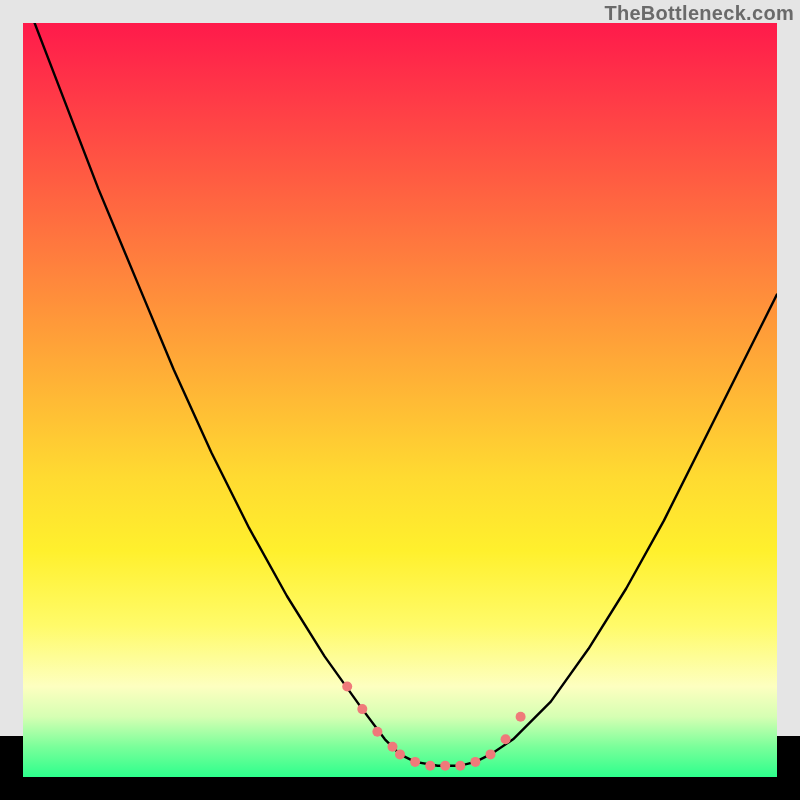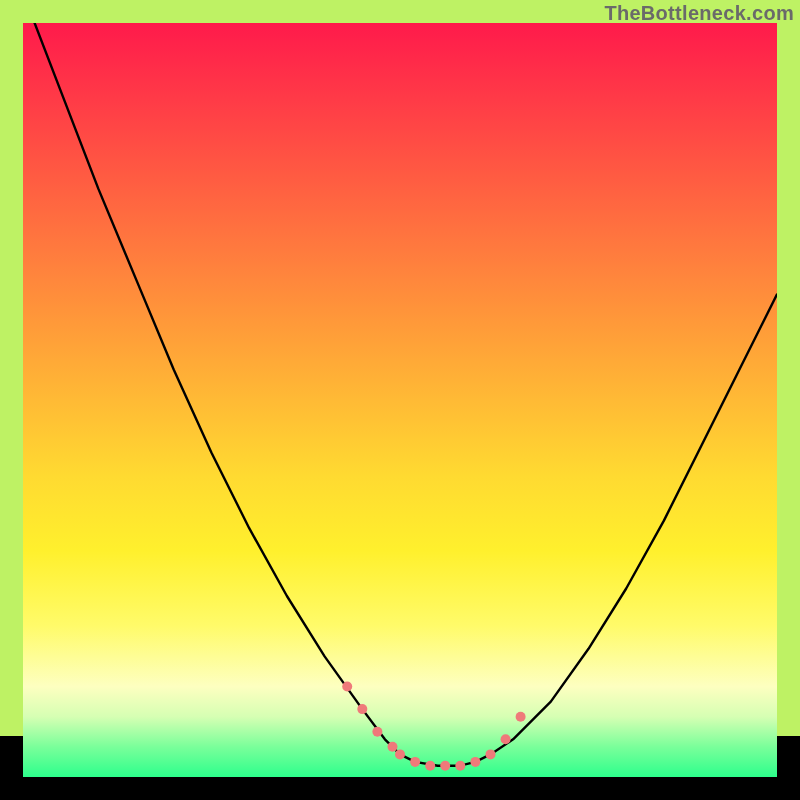--- a/index.html
+++ b/index.html
@@ -1,21 +1,21 @@
 <!DOCTYPE html>
 <html><head>
 <meta charset="utf-8">
 <style>
   * { margin: 0; padding: 0; box-sizing: border-box; }
   html, body { width: 800px; height: 800px; overflow: hidden; background: #000; }
   .frame {
     position: relative;
     width: 800px;
     height: 736px;
-    background: #bef264;
+    background: #e5e5e5;
   }
   .plot {
     position: absolute;
     left: 23px;
     top: 23px;
     width: 754px;
     height: 754px;
     background: linear-gradient(to bottom,
       #ff1a4b 0%,
       #ff3a47 10%,

